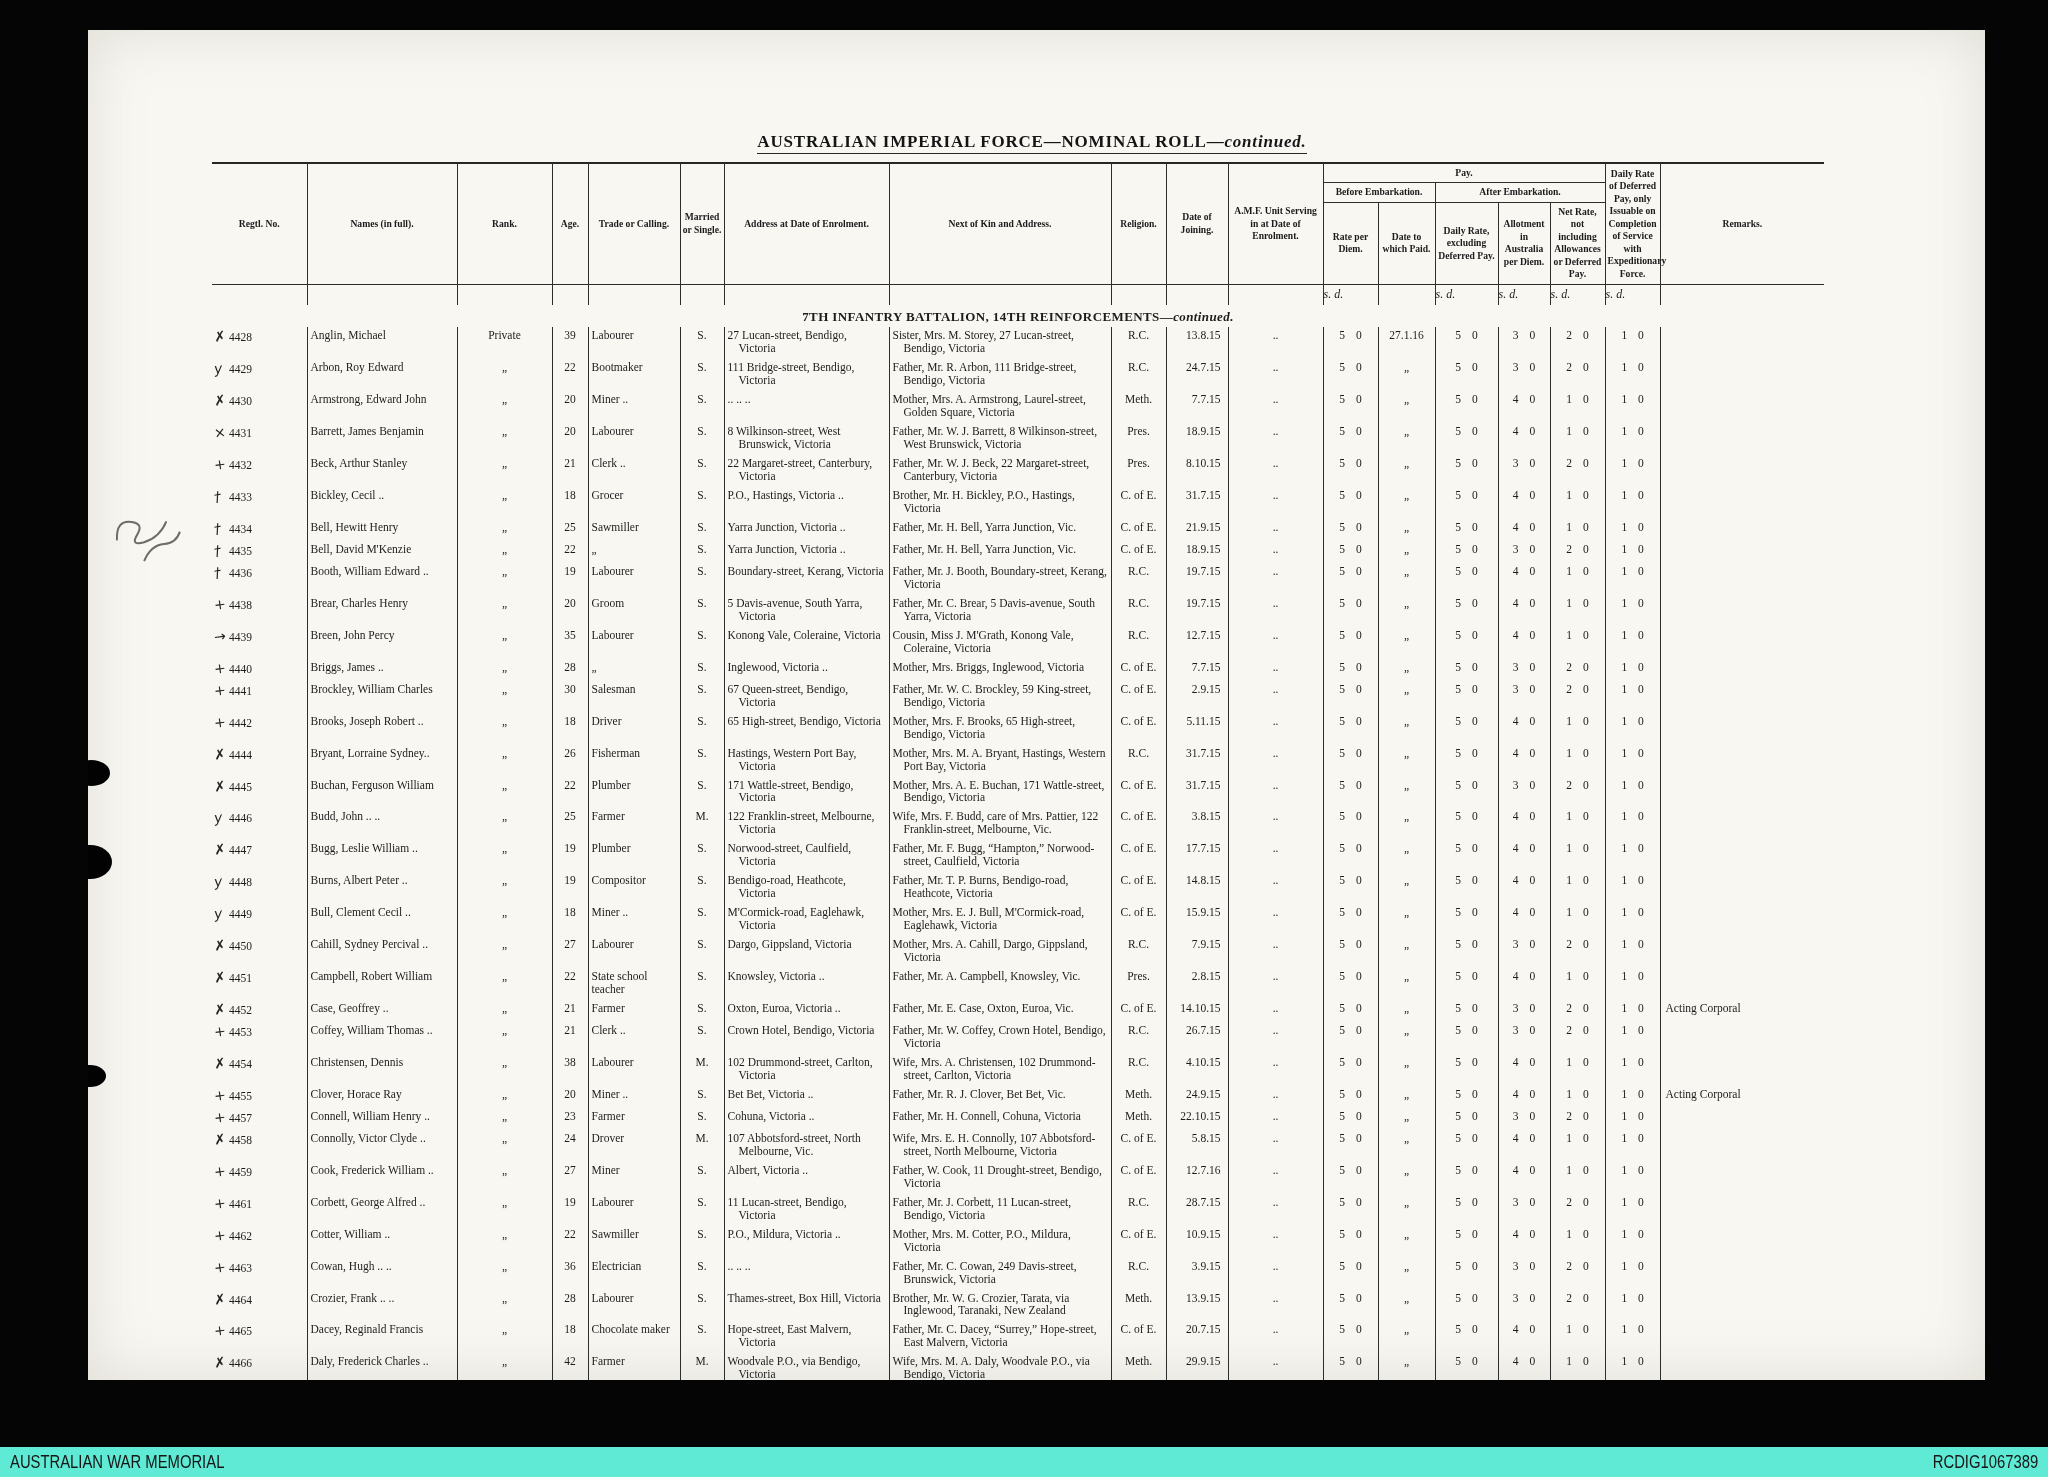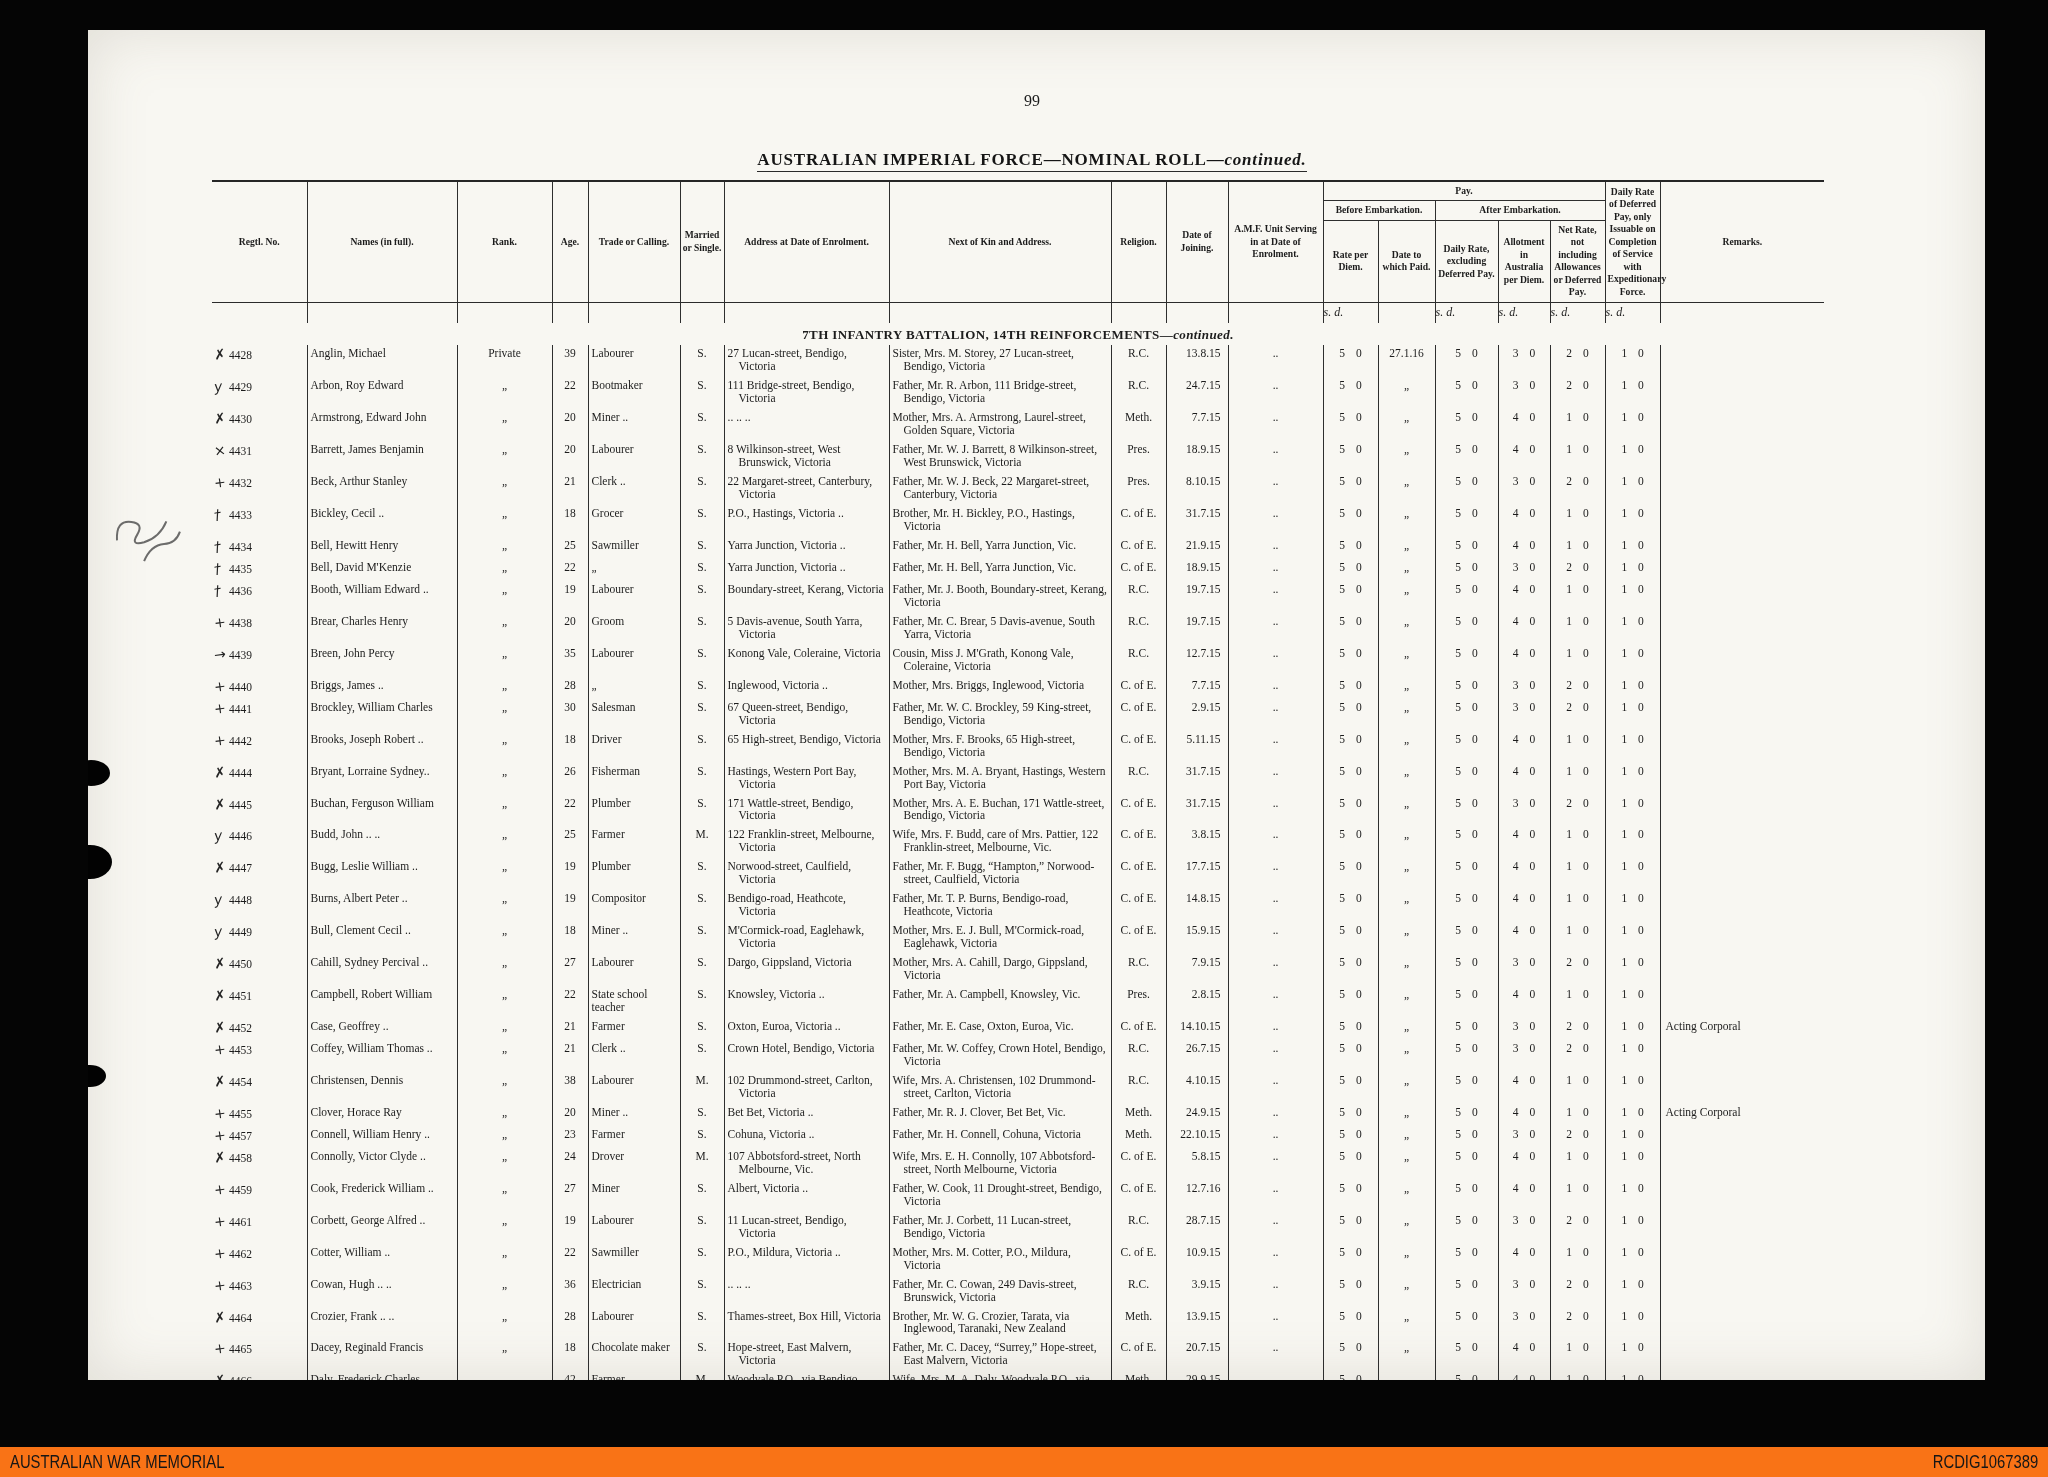--- a/index.html
+++ b/index.html
@@ -54,21 +54,21 @@
   td.remarks{white-space:nowrap;padding-left:5px;margin-left:24px;}
   .mark{
     display:inline-block;font-family:"DejaVu Sans",sans-serif;font-style:italic;
     font-size:14px;color:#242424;width:14px;margin-right:1px;transform:rotate(-8deg);
   }
   
   .blob{position:absolute;background:#020202;border-radius:50%;}
   .hand{position:absolute;left:8px;top:430px;}
   
   .footer-bar{
-    position:absolute;left:0;right:0;bottom:0;height:30px;background:#f97316;
+    position:absolute;left:0;right:0;bottom:0;height:30px;background:#5eead4;
     display:flex;justify-content:space-between;align-items:center;
     padding:0 10px;font-family:"Liberation Sans","DejaVu Sans",sans-serif;
     font-size:19px;color:#161616;
   }
   .footer-bar span{display:inline-block;transform:scaleX(.78);}
   .footer-bar .fl{transform-origin:left center;}
   .footer-bar .fr{transform-origin:right center;}
 </style>
 </head>
 <body>
@@ -80,21 +80,20 @@
       <path d="M18 60 q10 -18 22 -8 q10 8 -2 14 q-12 6 2 10 q16 4 30 -6"></path>
       <path d="M30 92 q14 -10 26 -4 q10 6 20 -2"></path>
     </g>
   </svg>
 
   <div class="blob" style="left:-16px;top:730px;width:38px;height:26px;"></div>
   <div class="blob" style="left:-20px;top:815px;width:44px;height:34px;"></div>
   <div class="blob" style="left:-14px;top:1035px;width:32px;height:22px;"></div>
 
   <div class="content">
-    <div class="page-number">99</div>
 
     <div class="doc-title">
       <span class="t"><span>AUSTRALIAN IMPERIAL FORCE—NOMINAL ROLL—</span><span class="cont">continued.</span></span>
     </div>
 
     <table class="roll">
       <colgroup>
         <col style="width:95px">
           <col style="width:150px">
           <col style="width:95px">

